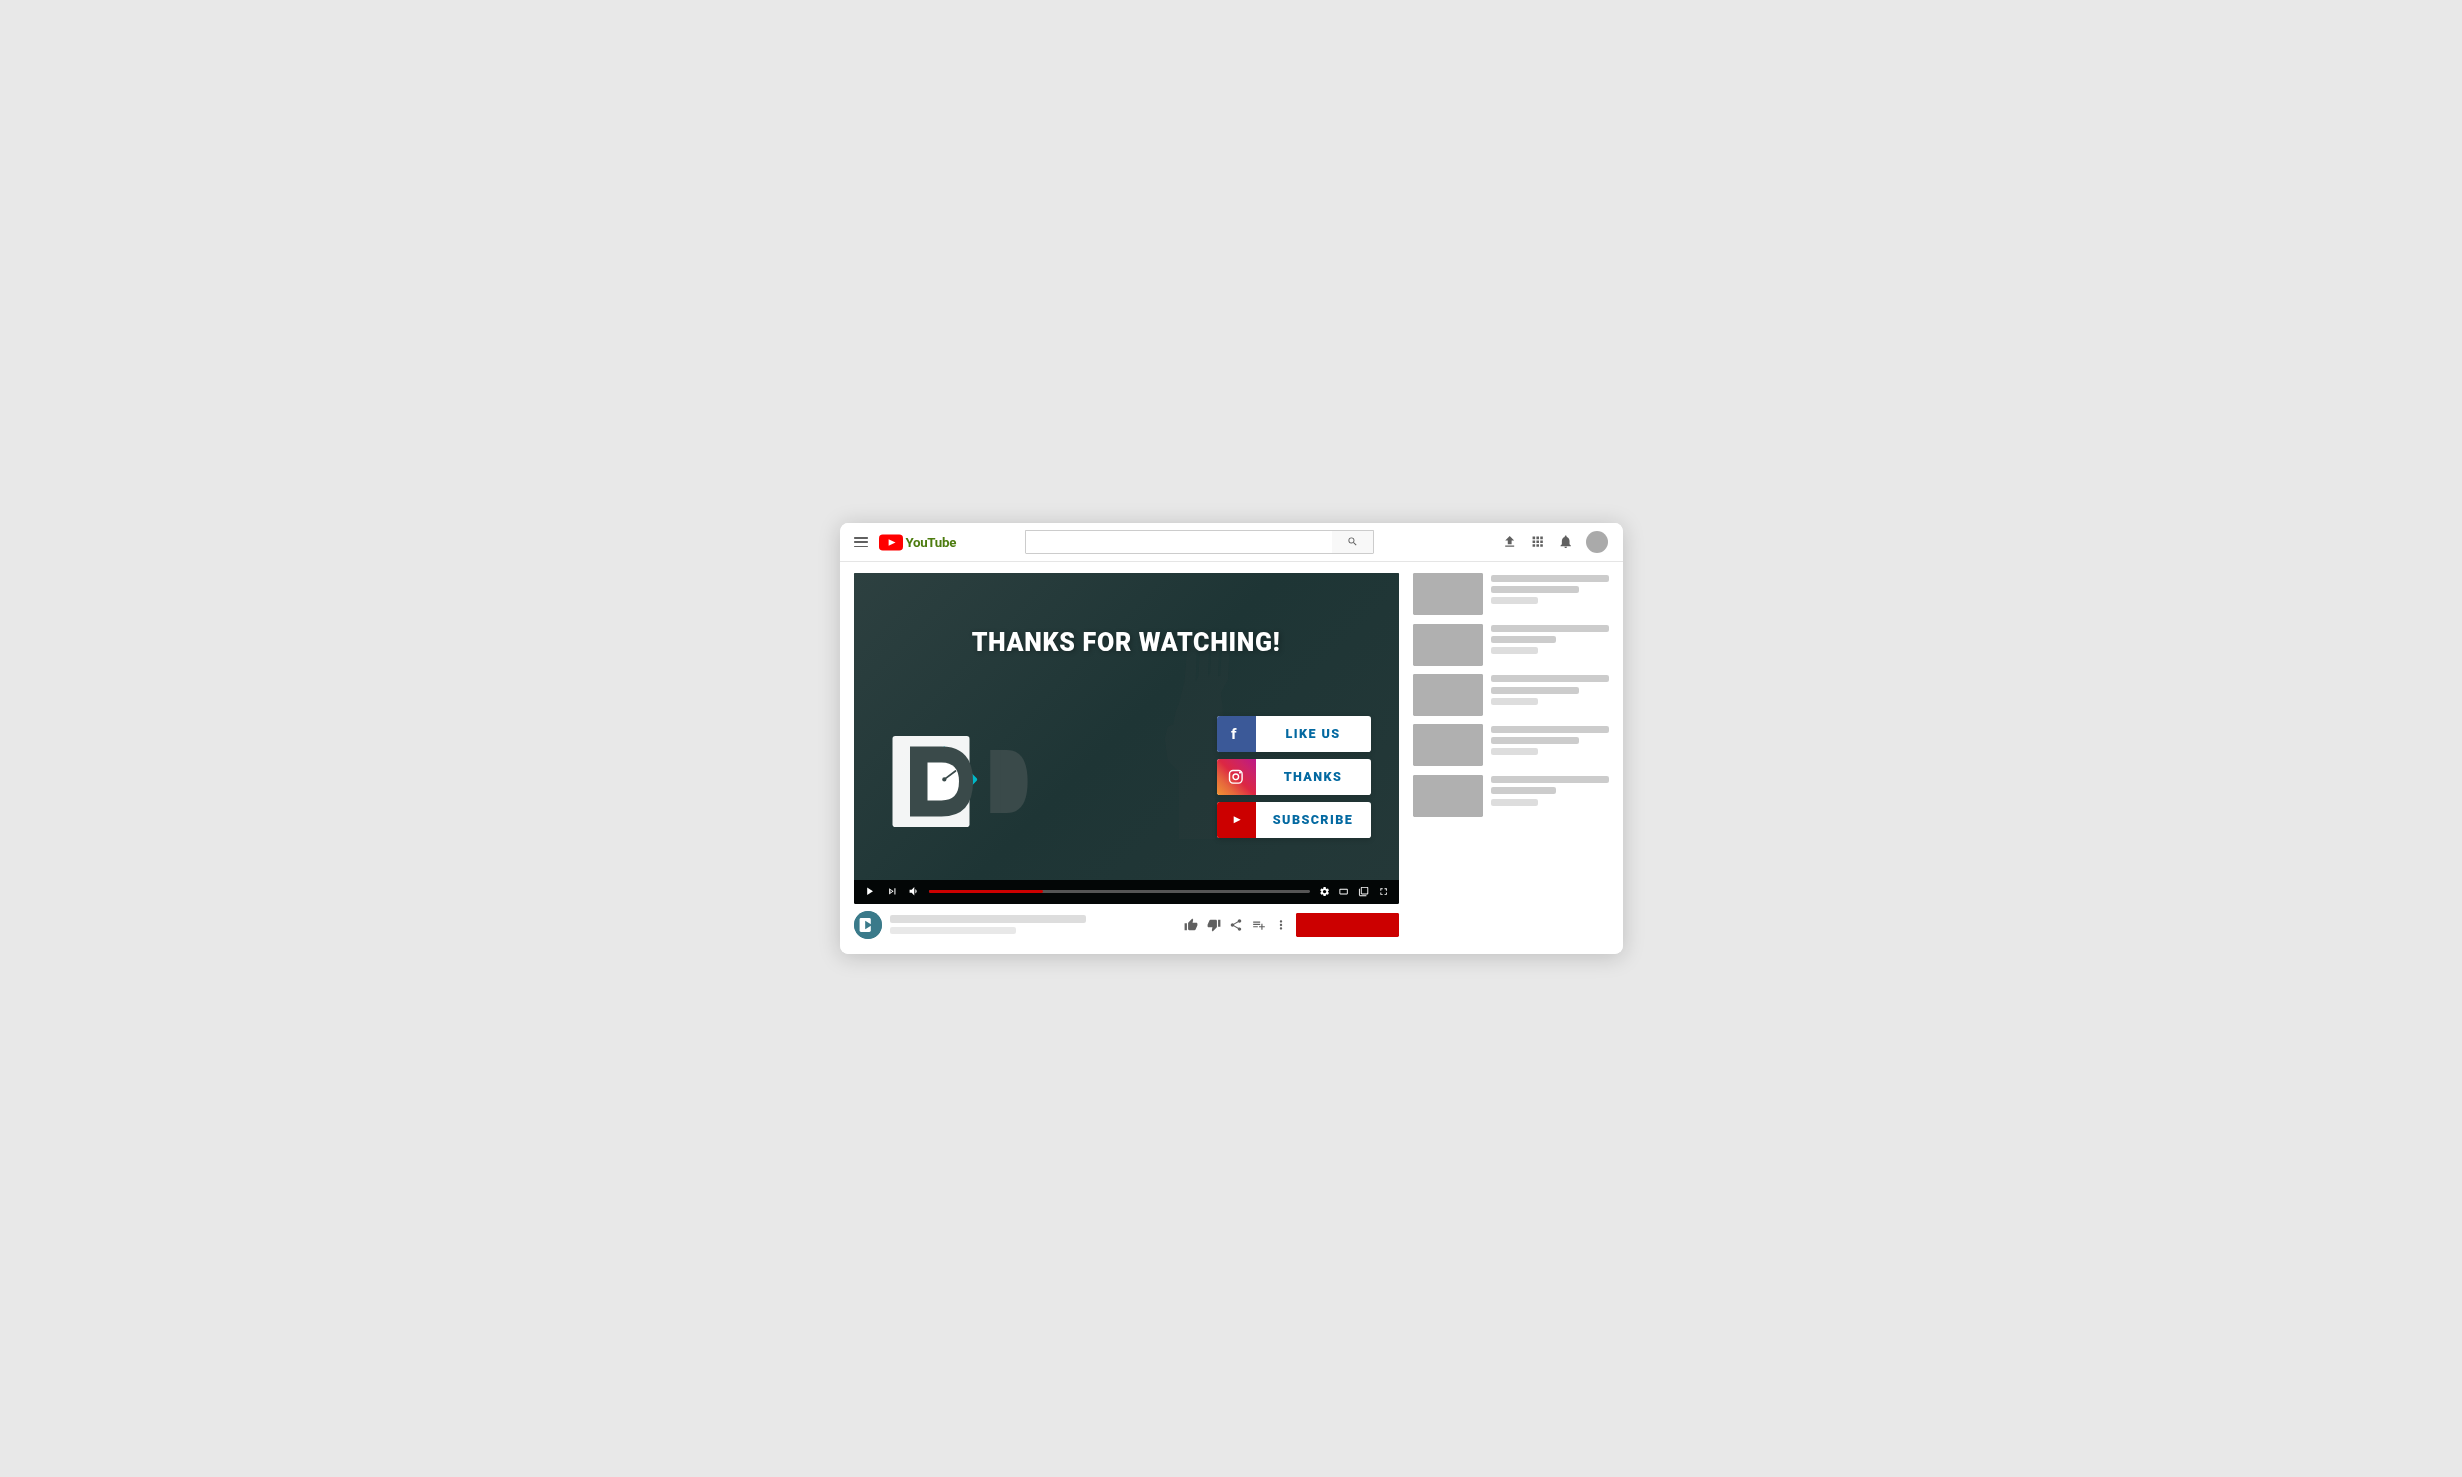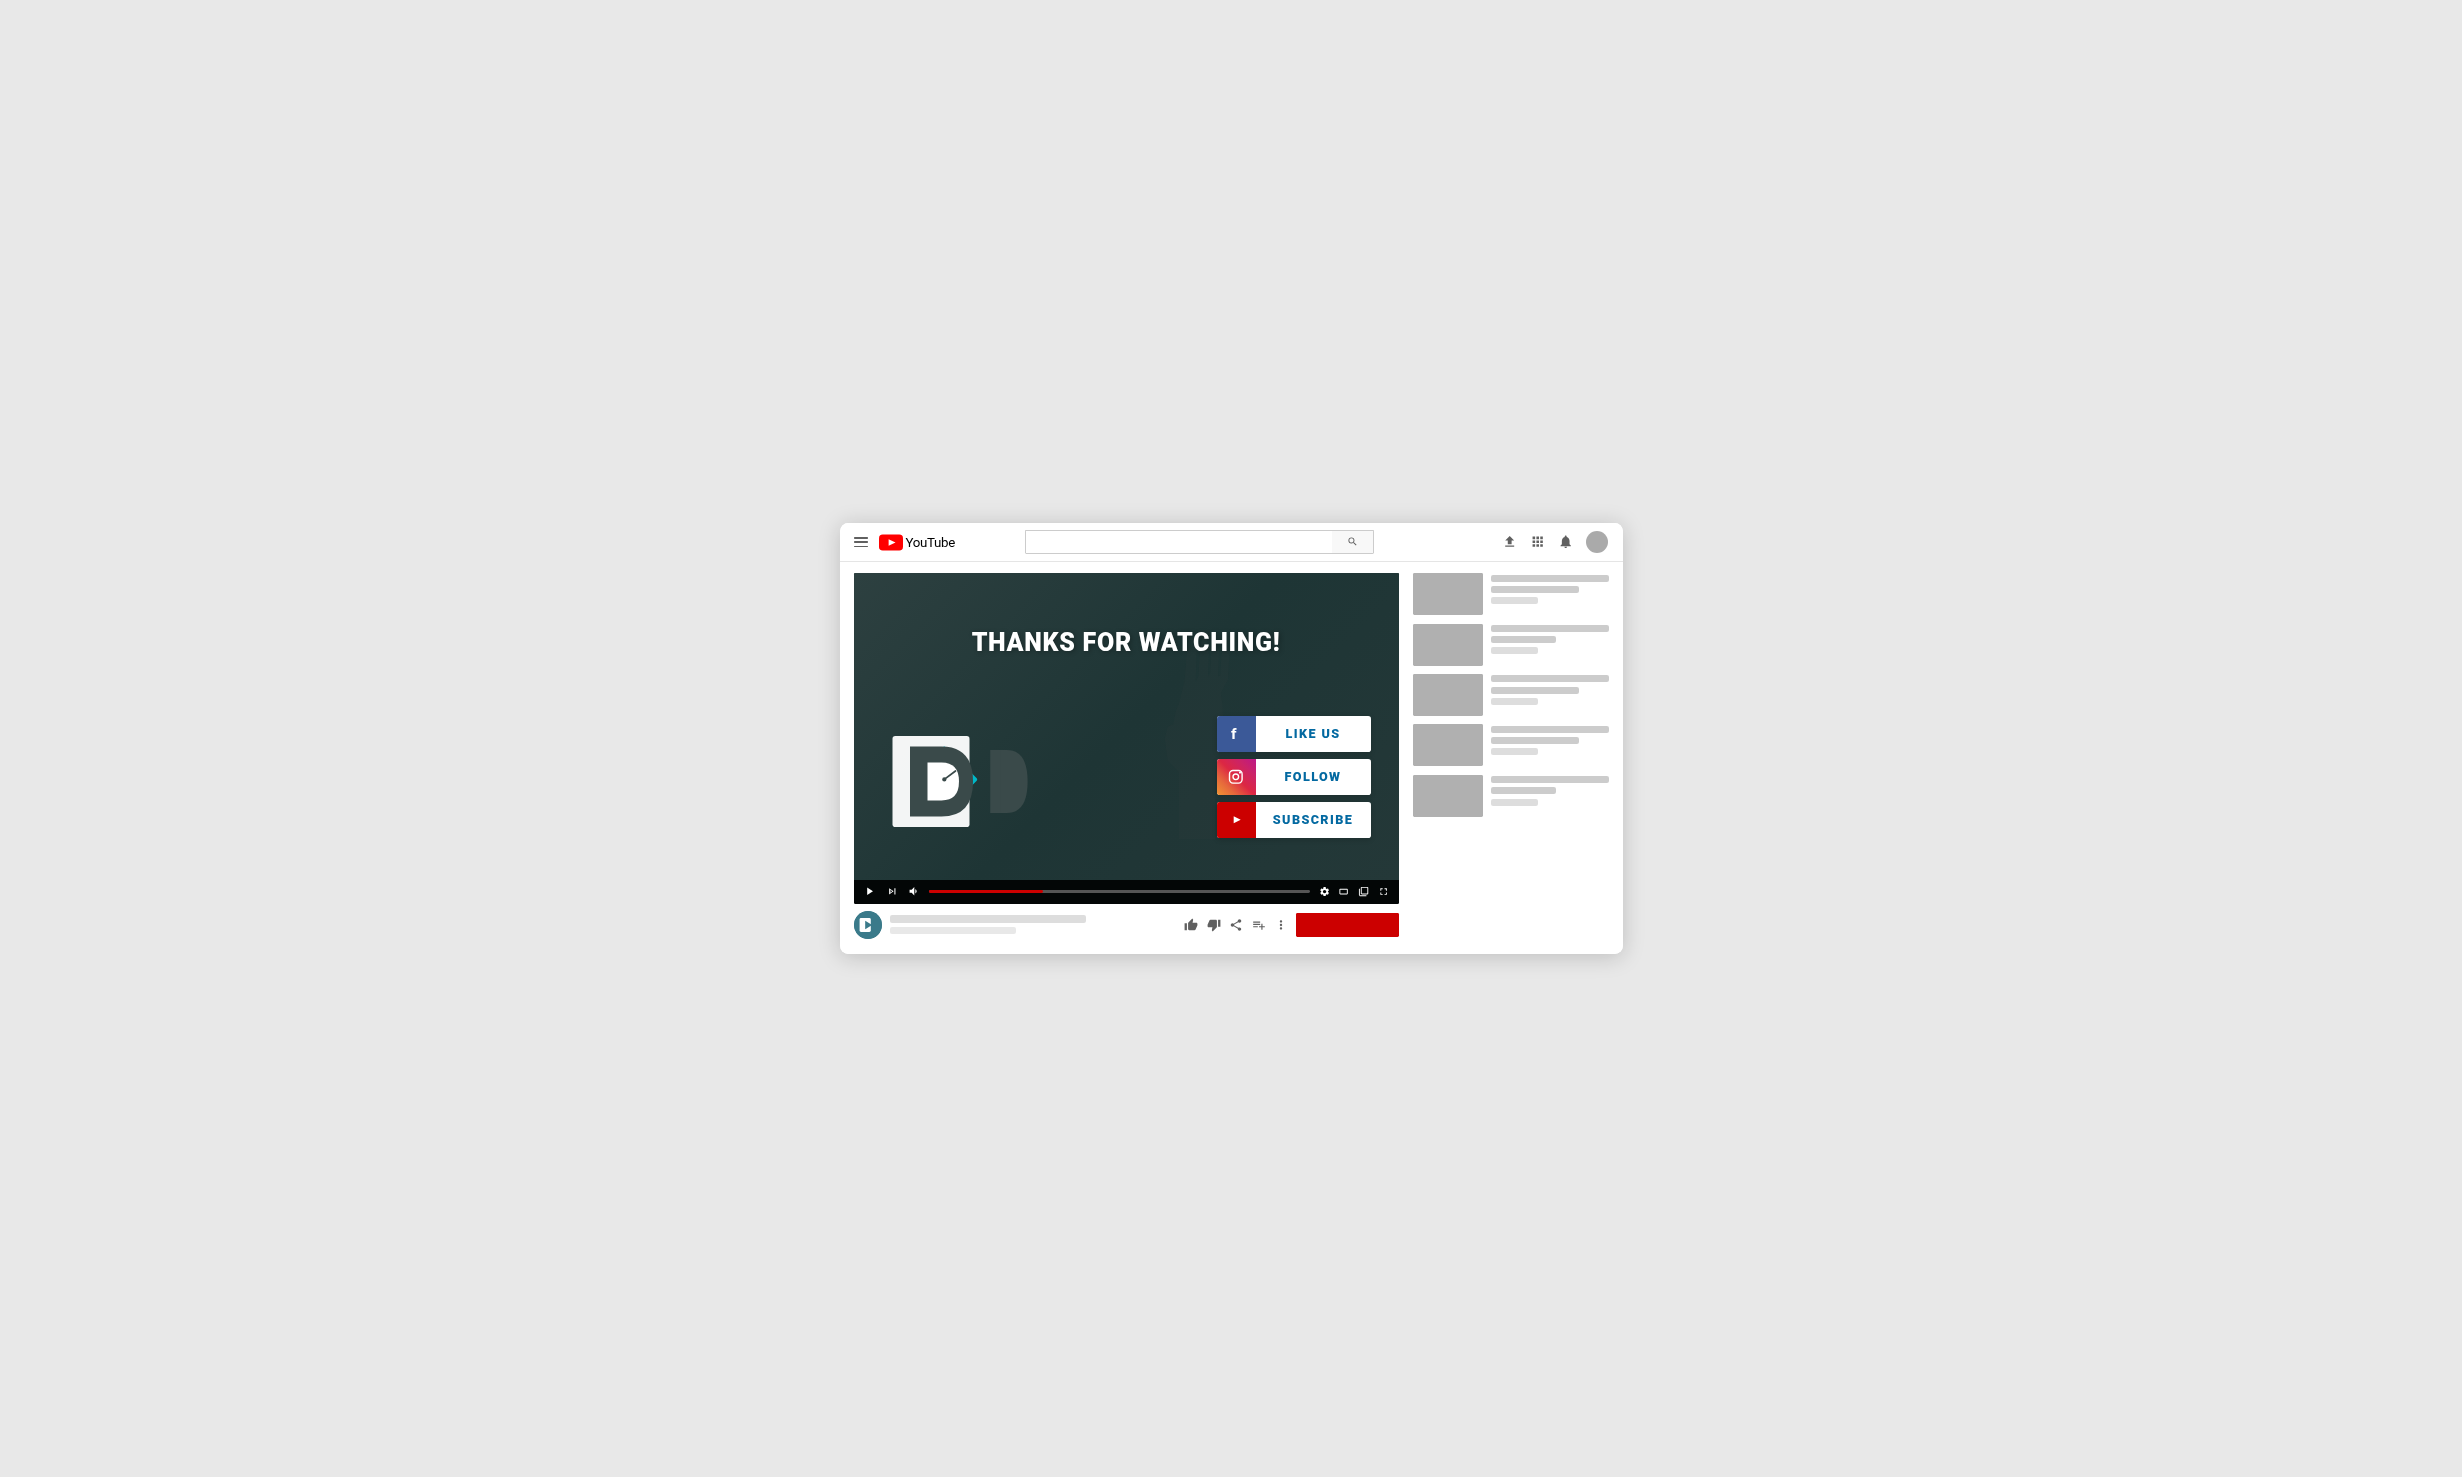--- a/index.html
+++ b/index.html
@@ -50,22 +50,22 @@
       align-items: center;
       gap: 2.8px;
       text-decoration: none;
     }
     .yt-logo-icon {
       width: 24px;
       height: 17px;
     }
     .yt-logo-text {
       font-size: 13.3px;
-      font-weight: 400;
-      color: #000000;
+      font-weight: 700;
+      color: #4d7c0f;
       letter-spacing: -0.3px;
     }
     .search-bar {
       flex: 1;
       display: flex;
       align-items: center;
       max-width: 349px;
       margin: 0 auto;
     }
     .search-input {
@@ -464,21 +464,21 @@
             </div>
 
             <div class="social-btn">
               <div class="social-btn-icon ig">
                 <svg width="19.6" height="19.6" viewBox="0 0 28 28">
                   <rect x="5" y="5" width="18" height="18" rx="5" stroke="#fff" stroke-width="2" fill="none"></rect>
                   <circle cx="14" cy="14" r="4" stroke="#fff" stroke-width="2" fill="none"></circle>
                   <circle cx="20" cy="8" r="1.5" fill="#fff"></circle>
                 </svg>
               </div>
-              <span class="social-btn-label">FOLLOW</span>
+              <span class="social-btn-label">THANKS</span>
             </div>
 
             <div class="social-btn">
               <div class="social-btn-icon yt-btn">
                 <svg width="21" height="15.4" viewBox="0 0 90 60">
                   <rect width="90" height="60" rx="14" fill="#cc0000"></rect>
                   <polygon points="33,15 33,45 63,30" fill="#fff"></polygon>
                 </svg>
               </div>
               <span class="social-btn-label">SUBSCRIBE</span>

